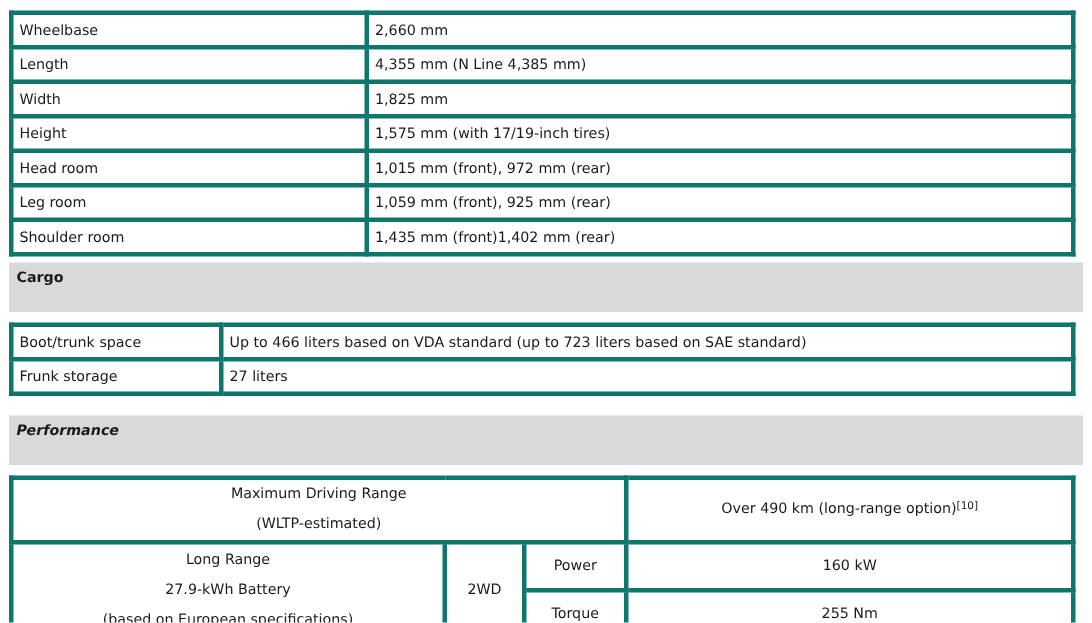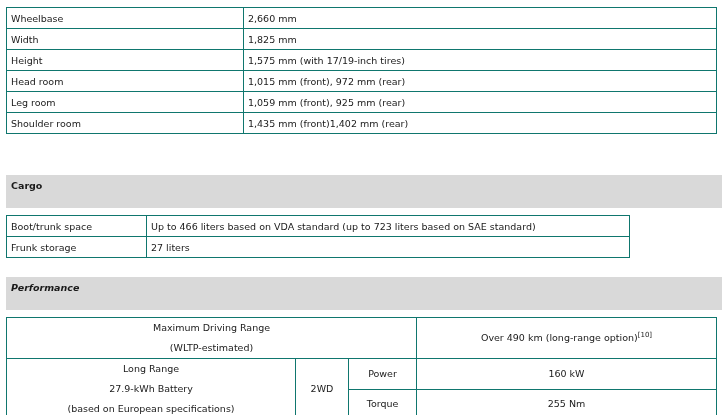--- a/index.html
+++ b/index.html
@@ -2,25 +2,25 @@
 <html><head>
 <meta charset="utf-8">
 <style>
   html, body { margin: 0; padding: 0; }
   body {
     width: 728px; height: 415px; overflow: hidden; background: #ffffff;
     font-family: "DejaVu Sans", "Liberation Sans", sans-serif;
     font-size: 9.5px; color: #1a1a1a; position: relative;
   }
   table { border-collapse: collapse; position: absolute; table-layout: fixed; }
-  td { border: 1px solid #0f766e; padding: 0 4px; vertical-align: middle; white-space: nowrap; overflow: hidden; }
+  td { border: 3px solid #0f766e; padding: 0 4px; vertical-align: middle; white-space: nowrap; overflow: hidden; }
   .dims { left: 6px; top: 7px; width: 711px; }
   .dims td { height: 20px; }
   .dims col.c1 { width: 237px; }
-  .cargo { left: 6px; top: 215px; width: 624px; }
+  .cargo { left: 6px; top: 215px; width: 711px; }
   .cargo td { height: 20px; }
   .cargo col.c1 { width: 140px; }
   .section-bar {
     position: absolute; left: 6px; width: 716px; height: 33px;
     background: #d9d9d9; font-weight: bold; font-size: 9.5px;
     line-height: 21px; padding-left: 5px; box-sizing: border-box; color: #1a1a1a;
   }
   .bar-cargo { top: 175px; }
   .bar-perf { top: 277px; font-style: italic; }
   .perf { left: 6px; top: 317px; width: 711px; }
@@ -39,20 +39,24 @@
 
 <table class="dims">
   <colgroup>
       <col class="c1">
       <col>
     </colgroup>
   <tbody>
     <tr>
         <td>Wheelbase</td>
         <td>2,660 mm</td>
+      </tr>
+    <tr>
+        <td>Length</td>
+        <td>4,355 mm (N Line 4,385 mm)</td>
       </tr>
     <tr>
         <td>Width</td>
         <td>1,825 mm</td>
       </tr>
     <tr>
         <td>Height</td>
         <td>1,575 mm (with 17/19-inch tires)</td>
       </tr>
     <tr>

